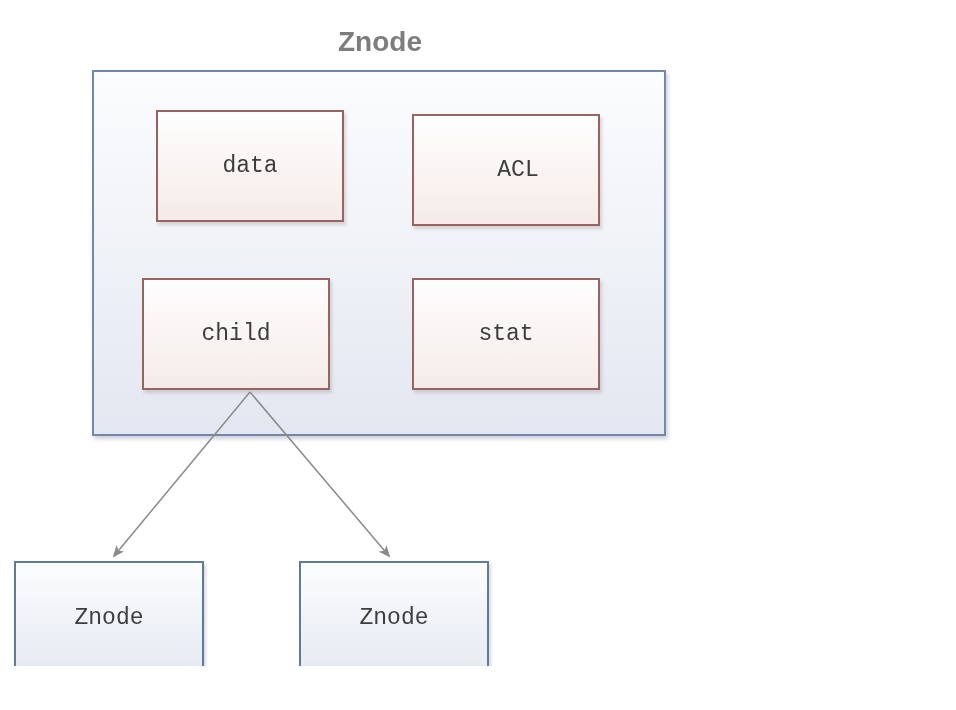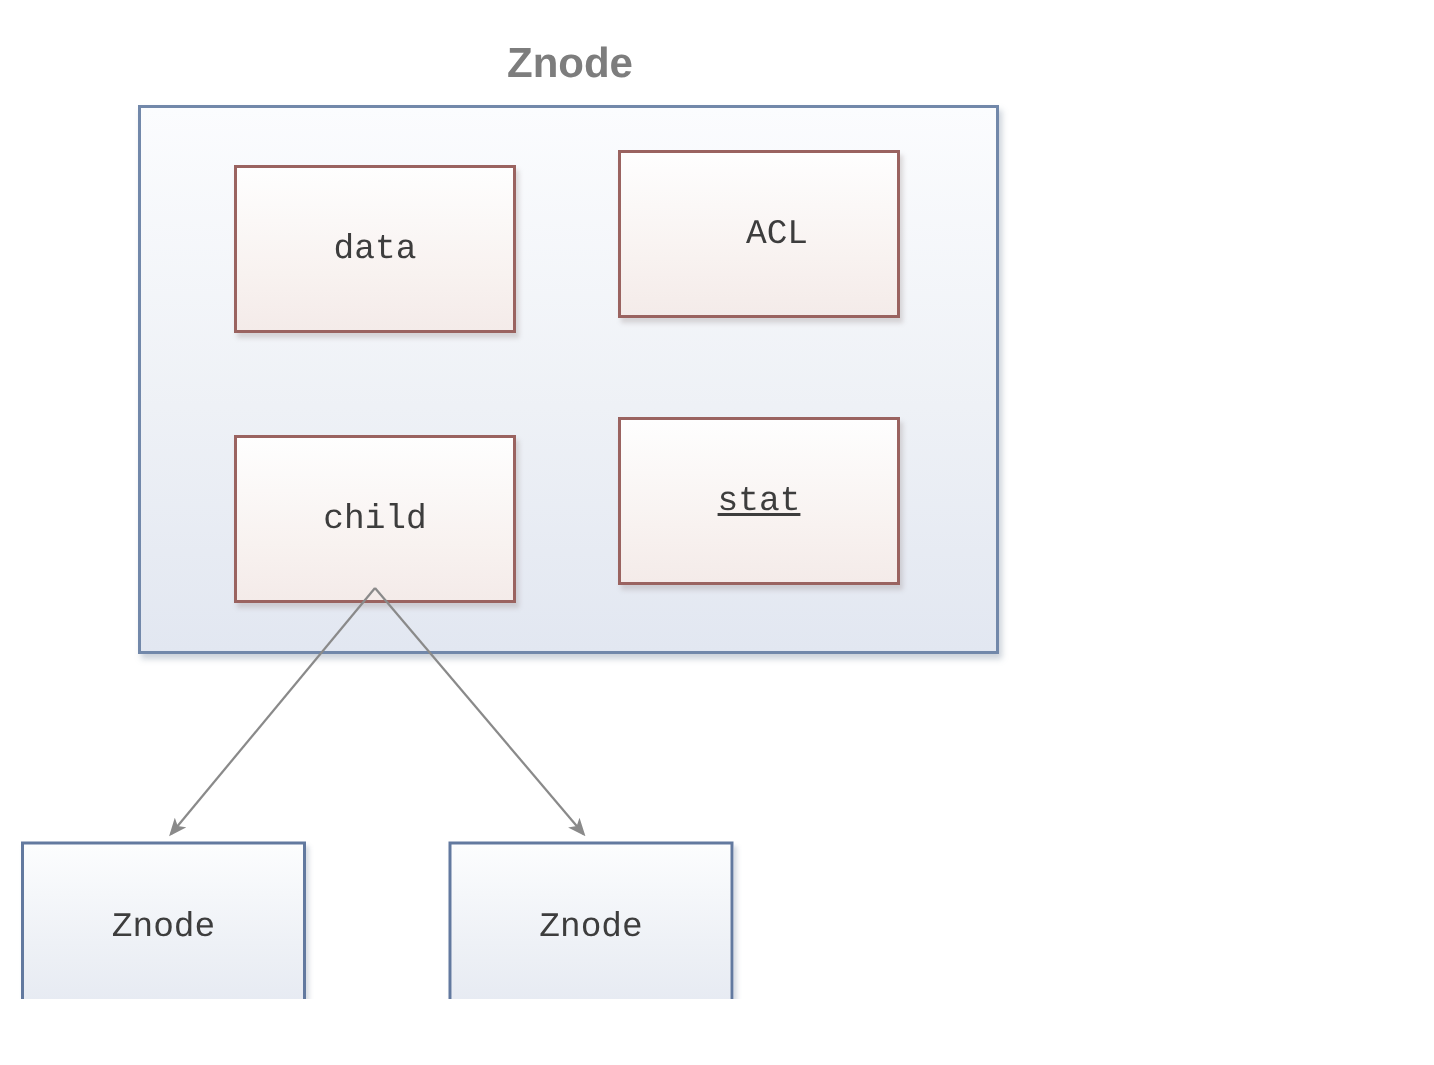--- a/index.html
+++ b/index.html
@@ -54,23 +54,23 @@
     color: var(--label-text, #3d3d3d);
   }
   .attr-box {
     width: 188px;
     height: 112px;
     border: 2px solid var(--attribute-border, #9a6360);
     background: linear-gradient(180deg, #fefefe 0%, #f8f2f0 65%, #f4ebe9 100%);
     box-shadow: 2px 3px 3px rgba(150, 135, 135, 0.3);
   }
   .attr-data  { left: 62px;  top: 38px; font-family: Liberation Mono, monospace; }
-  .attr-acl   { left: 318px; top: 28px; padding-left: 24px; }
-  .attr-child { left: 62px;  top: 206px; margin-top: 12px; }
-  .attr-stat  { left: 318px; top: 206px; text-decoration: underline; }
+  .attr-acl   { left: 318px; top: 42px; padding-left: 24px; }
+  .attr-child { left: 48px;  top: 206px; }
+  .attr-stat  { left: 318px; top: 206px; }
   .child-box {
     width: 190px;
     height: 113px;
     border: 2px solid var(--child-border, #62799f);
     background: linear-gradient(180deg, #fcfdfe 0%, #eef1f6 60%, #e6eaf2 100%);
     box-shadow: 2px 3px 3px rgba(120, 135, 160, 0.3);
   }
   .child-left  { left: 14px;  top: 561px; }
   .child-right { left: 299px; top: 561px; }
   .arrows {

